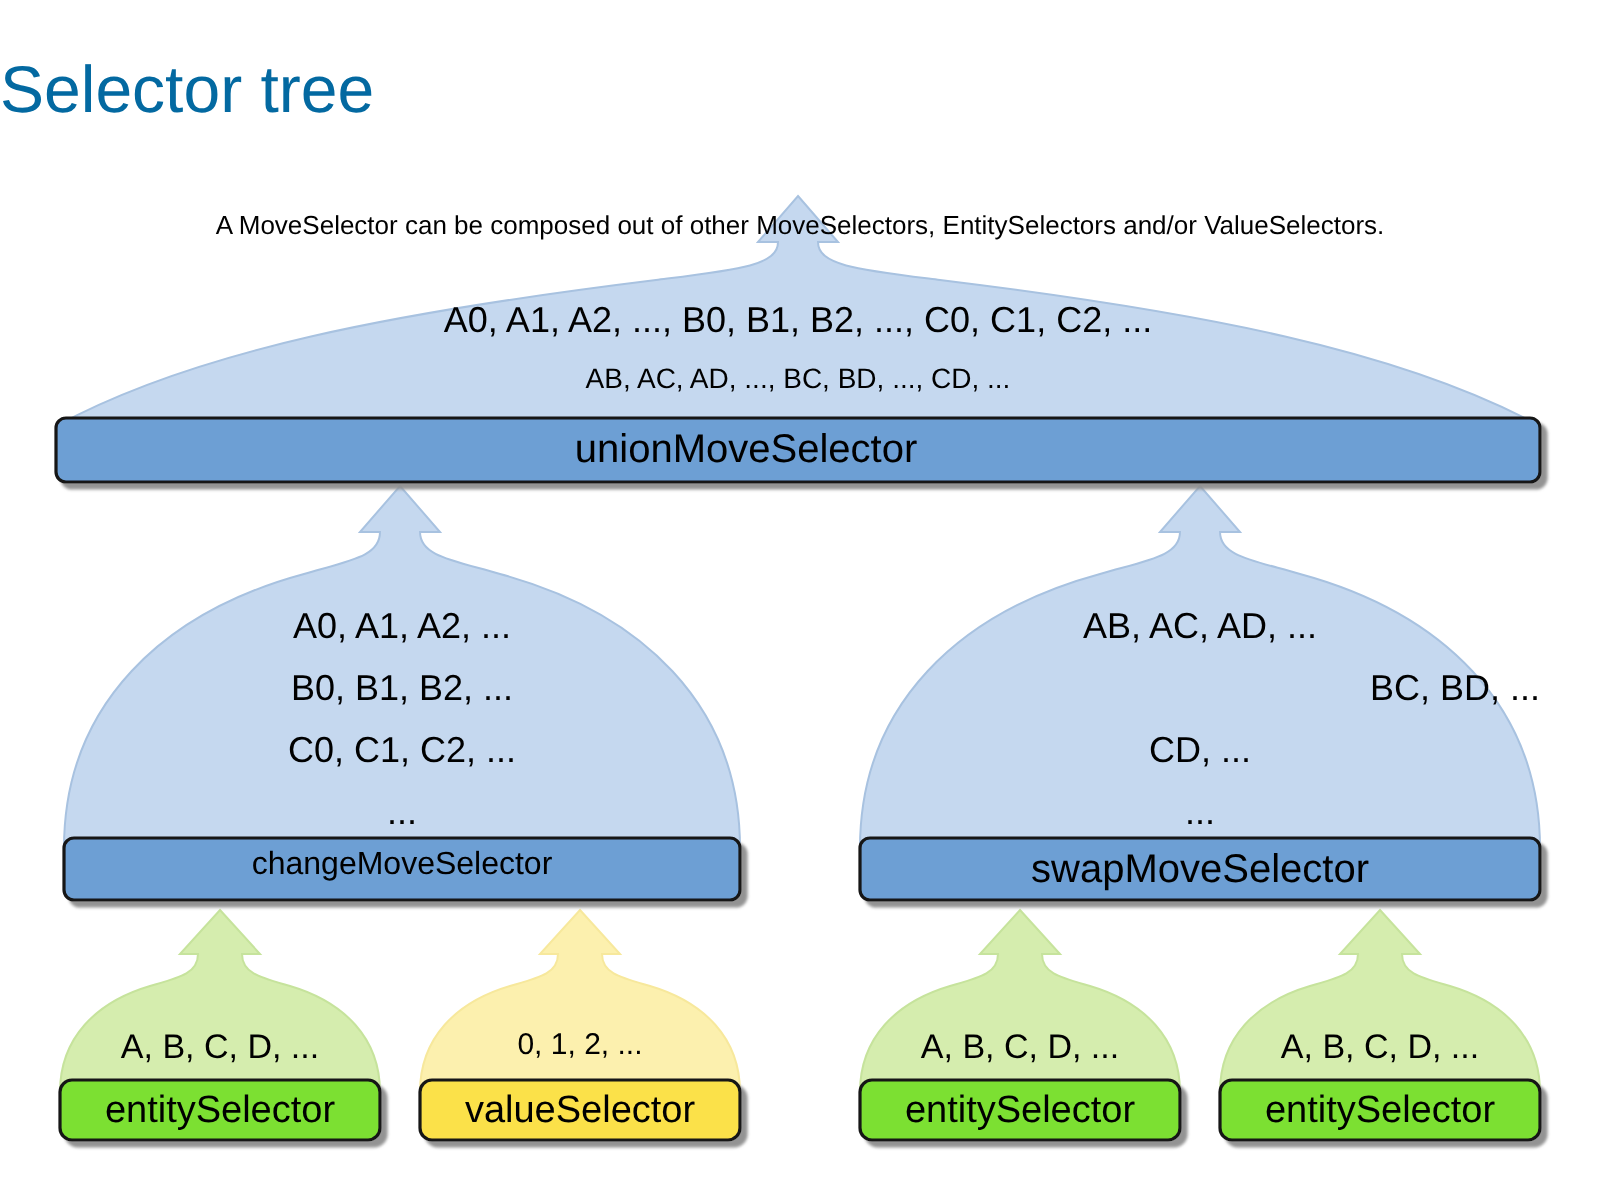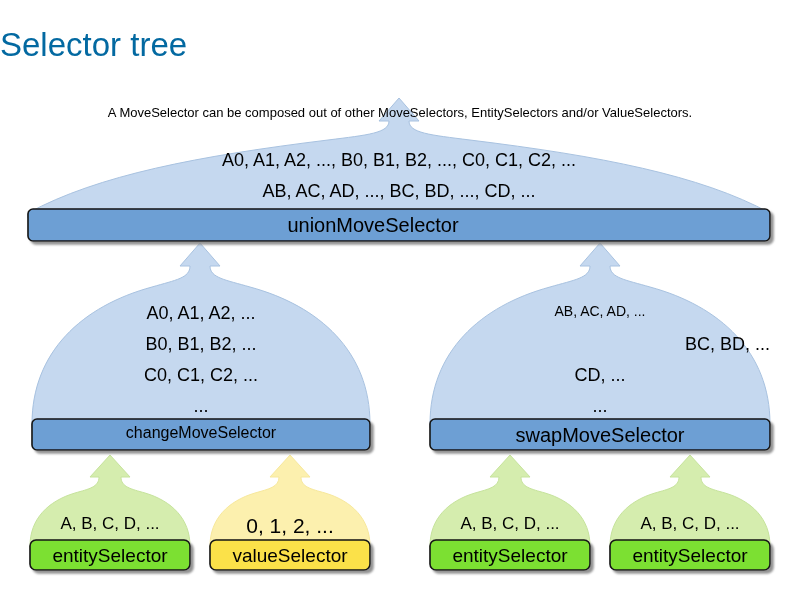--- a/index.html
+++ b/index.html
@@ -166,38 +166,38 @@
 
   <rect x="430" y="540" width="160" height="30" rx="6" ry="6" fill="#7BE033" stroke="#151515" stroke-width="1.6" filter="url(#boxshadow)"></rect>
 
   <rect x="610" y="540" width="160" height="30" rx="6" ry="6" fill="#7BE033" stroke="#151515" stroke-width="1.6" filter="url(#boxshadow)"></rect>
 </svg>
 
 <div class="hdr-title">Selector tree</div>
 <div class="hdr-sub">A MoveSelector can be composed out of other MoveSelectors, EntitySelectors and/or ValueSelectors.</div>
 
 <div class="node-text" style="left:28px; top:150px; width:742px; font-size:18px;">A0, A1, A2, ..., B0, B1, B2, ..., C0, C1, C2, ...</div>
-<div class="node-text" style="left:28px; top:181px; width:742px; font-size:18px;">AB, AC, AD, ..., BC, BD, ..., CD, ...</div>
+<div class="node-text" style="left:28px; top:181px; width:742px; font-size:14px;">AB, AC, AD, ..., BC, BD, ..., CD, ...</div>
 <div class="bar-label" style="left:28px; top:214px; width:690px; font-size:20px;">unionMoveSelector</div>
 
 <div class="node-text" style="left:32px; top:303px; width:338px; font-size:18px;">A0, A1, A2, ...</div>
 <div class="node-text" style="left:32px; top:334px; width:338px; font-size:18px;">B0, B1, B2, ...</div>
 <div class="node-text" style="left:32px; top:365px; width:338px; font-size:18px;">C0, C1, C2, ...</div>
 <div class="node-text" style="left:32px; top:396px; width:338px; font-size:18px;">...</div>
 <div class="bar-label" style="left:32px; top:424px; width:338px; font-size:16px;">changeMoveSelector</div>
 
-<div class="node-text" style="left:430px; top:303px; width:340px; font-size:14px;">AB, AC, AD, ...</div>
+<div class="node-text" style="left:430px; top:303px; width:340px; font-size:18px;">AB, AC, AD, ...</div>
 <div class="node-text" style="left:430px; top:334px; width:340px; font-size:18px;text-align:right;">BC, BD, ...</div>
 <div class="node-text" style="left:430px; top:365px; width:340px; font-size:18px;">CD, ...</div>
 <div class="node-text" style="left:430px; top:396px; width:340px; font-size:18px;">...</div>
 <div class="bar-label" style="left:430px; top:424px; width:340px; font-size:20px;">swapMoveSelector</div>
 
 <div class="node-text" style="left:30px; top:514px; width:160px; font-size:17px;">A, B, C, D, ...</div>
 <div class="bar-label" style="left:30px; top:545px; width:160px; font-size:19px;">entitySelector</div>
 
-<div class="node-text" style="left:210px; top:514px; width:160px; font-size:21px;">0, 1, 2, ...</div>
+<div class="node-text" style="left:210px; top:514px; width:160px; font-size:15px;">0, 1, 2, ...</div>
 <div class="bar-label" style="left:210px; top:545px; width:160px; font-size:19px;">valueSelector</div>
 
 <div class="node-text" style="left:430px; top:514px; width:160px; font-size:17px;">A, B, C, D, ...</div>
 <div class="bar-label" style="left:430px; top:545px; width:160px; font-size:19px;">entitySelector</div>
 
 <div class="node-text" style="left:610px; top:514px; width:160px; font-size:17px;">A, B, C, D, ...</div>
 <div class="bar-label" style="left:610px; top:545px; width:160px; font-size:19px;">entitySelector</div>
 
 </body></html>

